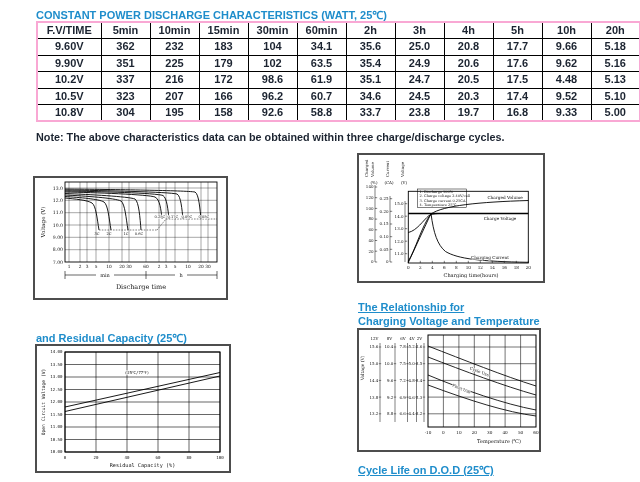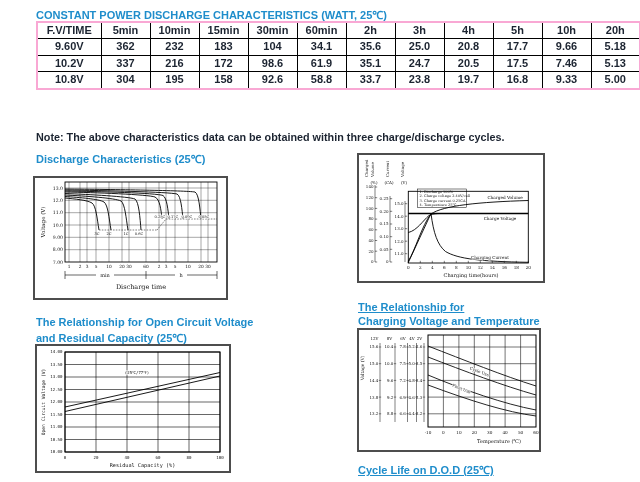--- a/index.html
+++ b/index.html
@@ -64,53 +64,80 @@
         <td>104</td>
         <td>34.1</td>
         <td>35.6</td>
         <td>25.0</td>
         <td>20.8</td>
         <td>17.7</td>
         <td>9.66</td>
         <td>5.18</td>
       </tr>
       <tr>
+        <td>9.90V</td>
+        <td>351</td>
+        <td>225</td>
+        <td>179</td>
+        <td>102</td>
+        <td>63.5</td>
+        <td>35.4</td>
+        <td>24.9</td>
+        <td>20.6</td>
+        <td>17.6</td>
+        <td>9.62</td>
+        <td>5.16</td>
+      </tr>
+      <tr>
         <td>10.2V</td>
         <td>337</td>
         <td>216</td>
         <td>172</td>
         <td>98.6</td>
         <td>61.9</td>
         <td>35.1</td>
         <td>24.7</td>
         <td>20.5</td>
         <td>17.5</td>
-        <td>7.46</td>
+        <td>4.48</td>
         <td>5.13</td>
+      </tr>
+      <tr>
+        <td>10.5V</td>
+        <td>323</td>
+        <td>207</td>
+        <td>166</td>
+        <td>96.2</td>
+        <td>60.7</td>
+        <td>34.6</td>
+        <td>24.5</td>
+        <td>20.3</td>
+        <td>17.4</td>
+        <td>9.52</td>
+        <td>5.10</td>
       </tr>
       <tr>
         <td>10.8V</td>
         <td>304</td>
         <td>195</td>
         <td>158</td>
         <td>92.6</td>
         <td>58.8</td>
         <td>33.7</td>
         <td>23.8</td>
         <td>19.7</td>
         <td>16.8</td>
         <td>9.33</td>
         <td>5.00</td>
       </tr>
     </tbody>
   </table>
 
   <div class="note">Note: The above characteristics data can be obtained within three charge/discharge cycles.</div>
 
-  <div class="blue" style="left:36px;top:151px;">Discharge Characteristics (25℃)</div>
 
   <div class="chartbox" style="left:33px;top:176px;">
     <svg class="cs" width="191" height="120" viewBox="0 0 191 120">
       <path class="k" stroke-width="0.35" stroke="#555" d="M34,4V84M45,4V84M52,4V84M61,4V84M74,4V84M87,4V84M94,4V84M111,4V84M124,4V84M131,4V84M140,4V84M153,4V84M166,4V84M173,4V84M30,10H182M30,22.3H182M30,34.7H182M30,47H182M30,59.3H182M30,71.7H182"></path>
       <rect class="k" x="30" y="4" width="152" height="80" stroke-width="0.9"></rect>
       <g stroke="#000" stroke-width="0.9" fill="none">
         <path d="M30,20C40,21 52,22 57,25C61,28 62,40 64,52"></path>
         <path d="M30,18.5C45,19.5 64,21 69,24C73,27 74,40 76,52"></path>
         <path d="M30,17C50,18 80,20 86,23C90,26 91,40 93,52"></path>
         <path d="M30,15.5C55,16.5 93,18.5 100,21C104,24 105,40 106,52"></path>
@@ -211,21 +238,20 @@
       <text x="109.3" y="113.8" font-size="4.2" text-anchor="middle">10</text>
       <text x="121.3" y="113.8" font-size="4.2" text-anchor="middle">12</text>
       <text x="133.3" y="113.8" font-size="4.2" text-anchor="middle">14</text>
       <text x="145.3" y="113.8" font-size="4.2" text-anchor="middle">16</text>
       <text x="157.3" y="113.8" font-size="4.2" text-anchor="middle">18</text>
       <text x="169.3" y="113.8" font-size="4.2" text-anchor="middle">20</text>
       <text x="112" y="121.8" font-size="5" text-anchor="middle">Charging time(hours)</text>
     </svg>
   </div>
 
-  <div class="blue" style="left:36px;top:316px;">The Relationship for Open Circuit Voltage</div>
   <div class="blue" style="left:36px;top:330px;">and Residual Capacity (25℃)</div>
 
   <div class="chartbox" style="left:35px;top:344px;">
     <svg class="cm" width="192" height="125" viewBox="0 0 192 125">
       <path class="k" stroke-width="0.6" d="M28,6V106M59,6V106M90,6V106M121,6V106M152,6V106M183,6V106M28,6H183M28,18.5H183M28,31H183M28,43.5H183M28,56H183M28,68.5H183M28,81H183M28,93.5H183M28,106H183"></path>
       <rect class="k" x="28" y="6" width="155" height="100" stroke-width="1.1"></rect>
       <path class="k" stroke-width="0.9" d="M28,61L183,26.5"></path>
       <path class="k" stroke-width="0.9" d="M28,65.5L183,30"></path>
       <text x="100" y="27.5" font-size="4" text-anchor="middle" class="halo">(25℃/77℉)</text>
       <text x="25.5" y="7.4" font-size="4.1" text-anchor="end">14.00</text>

